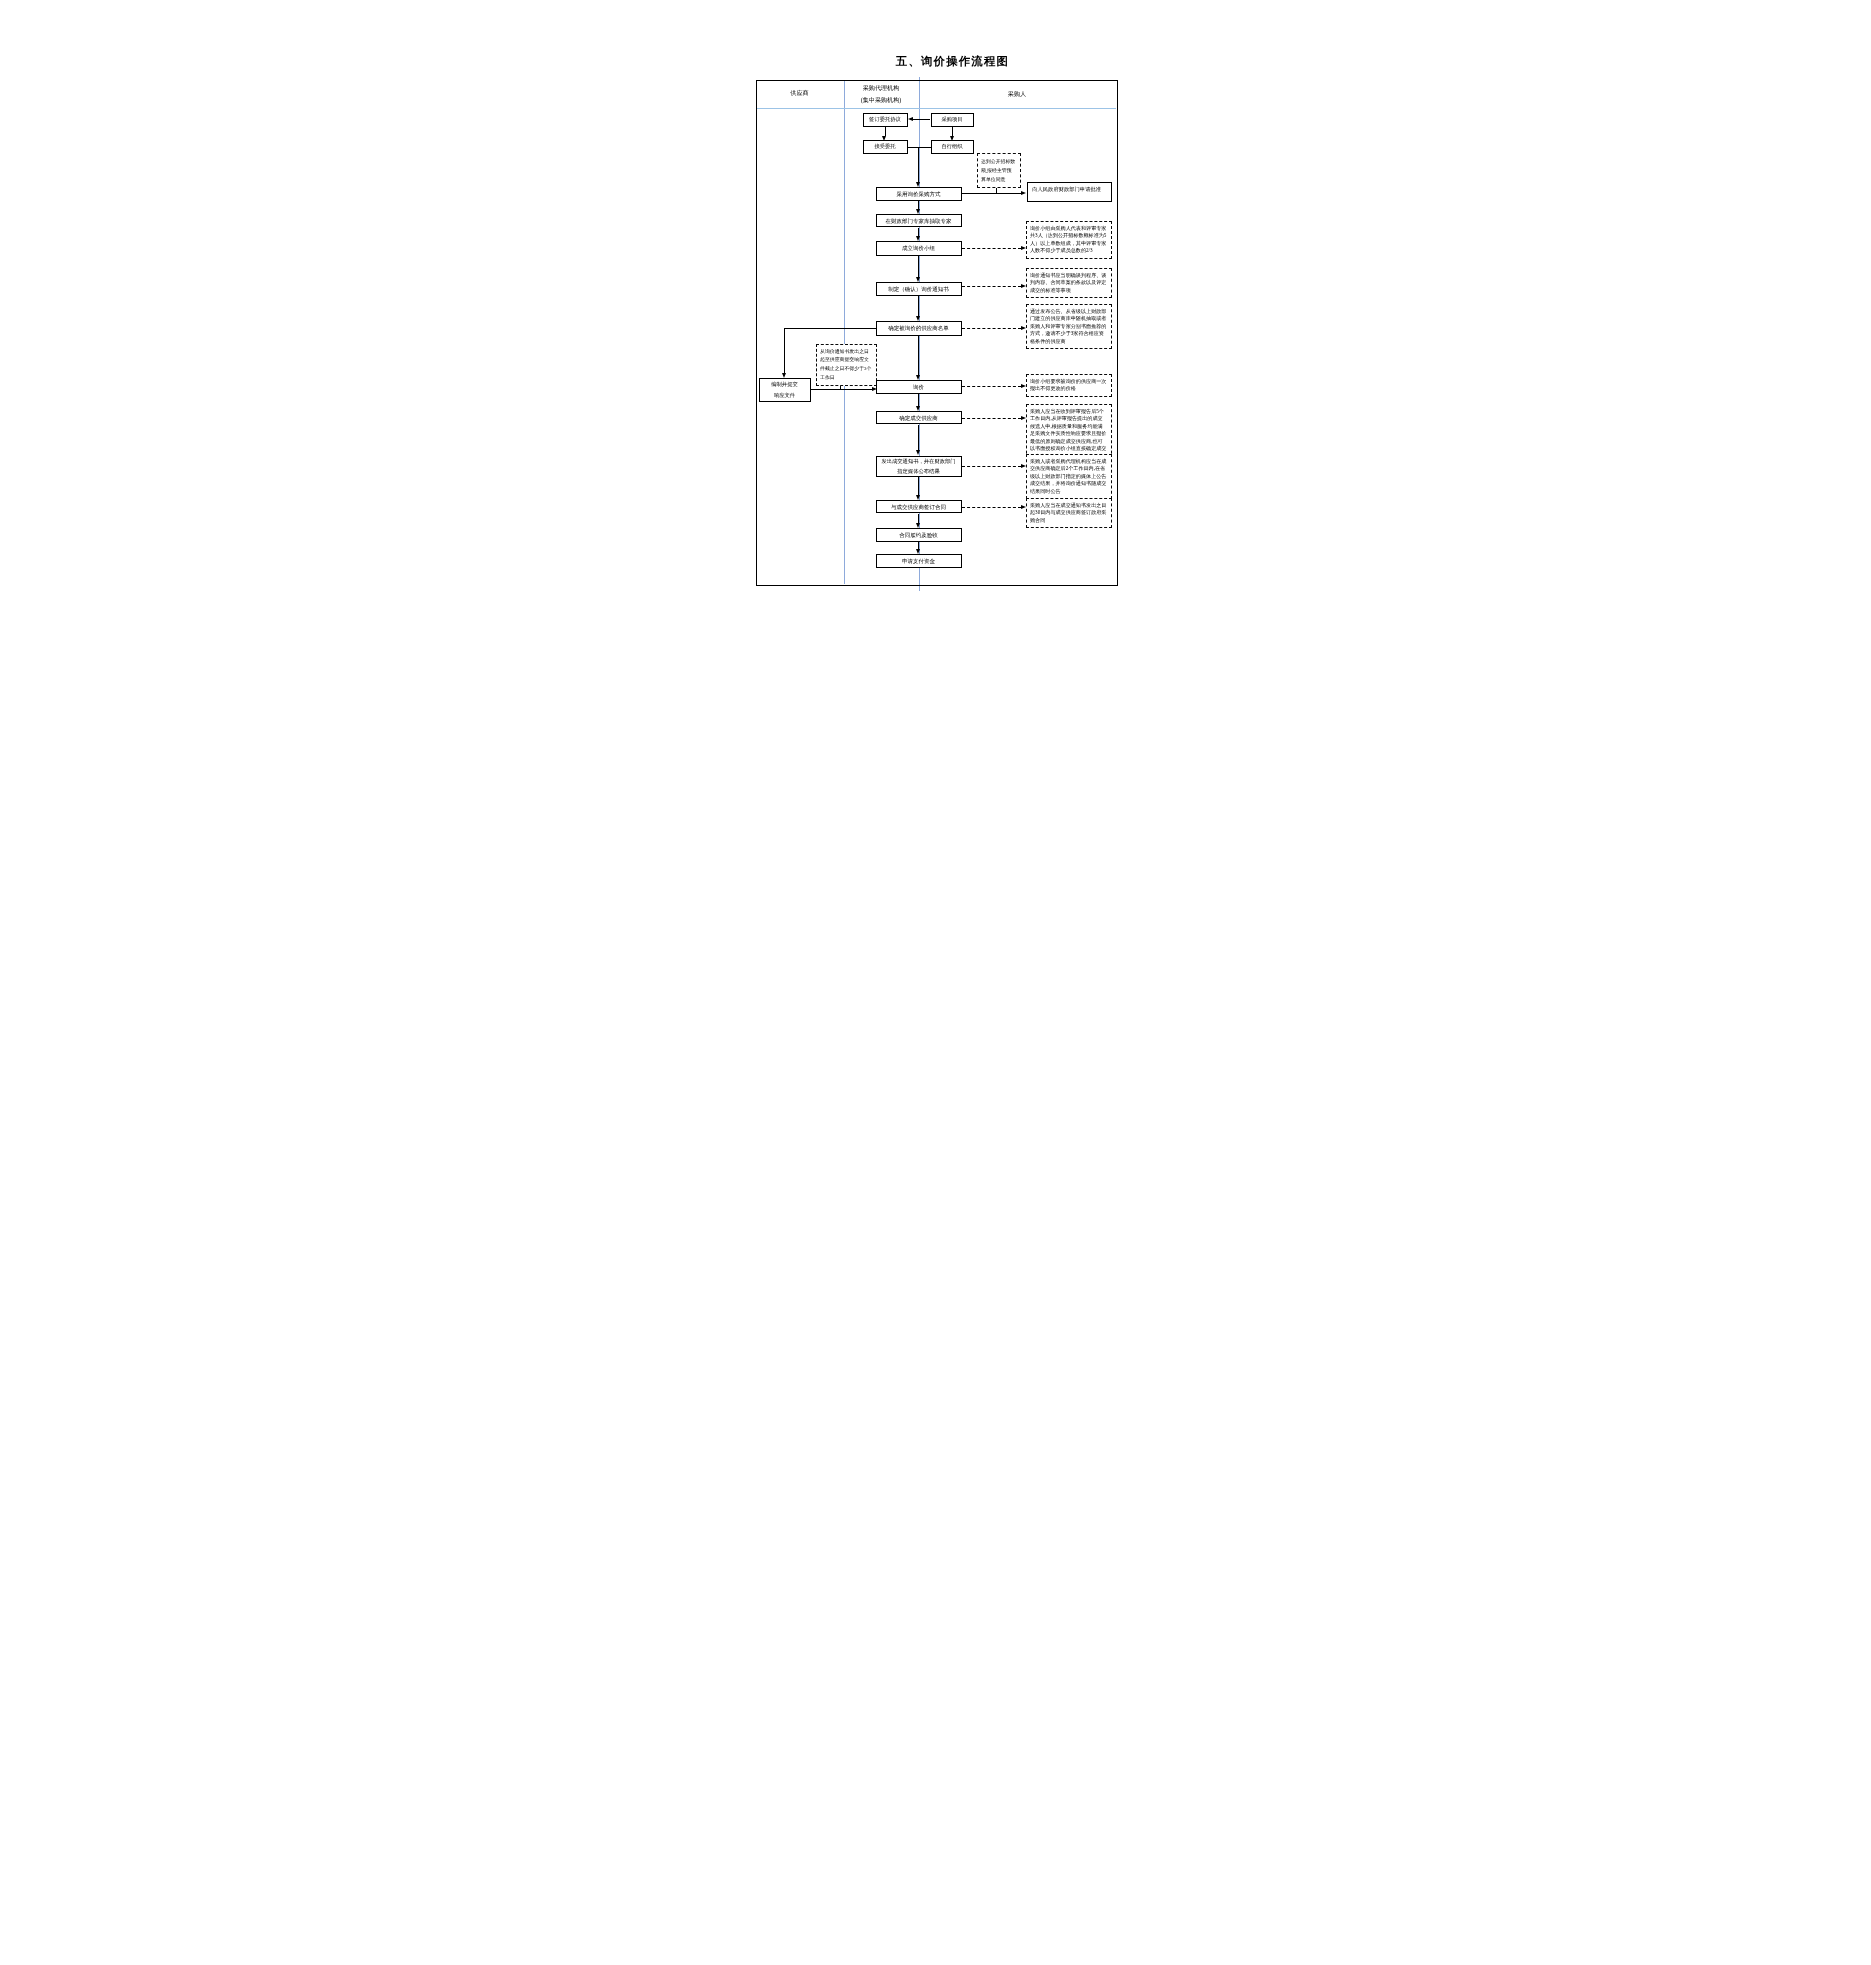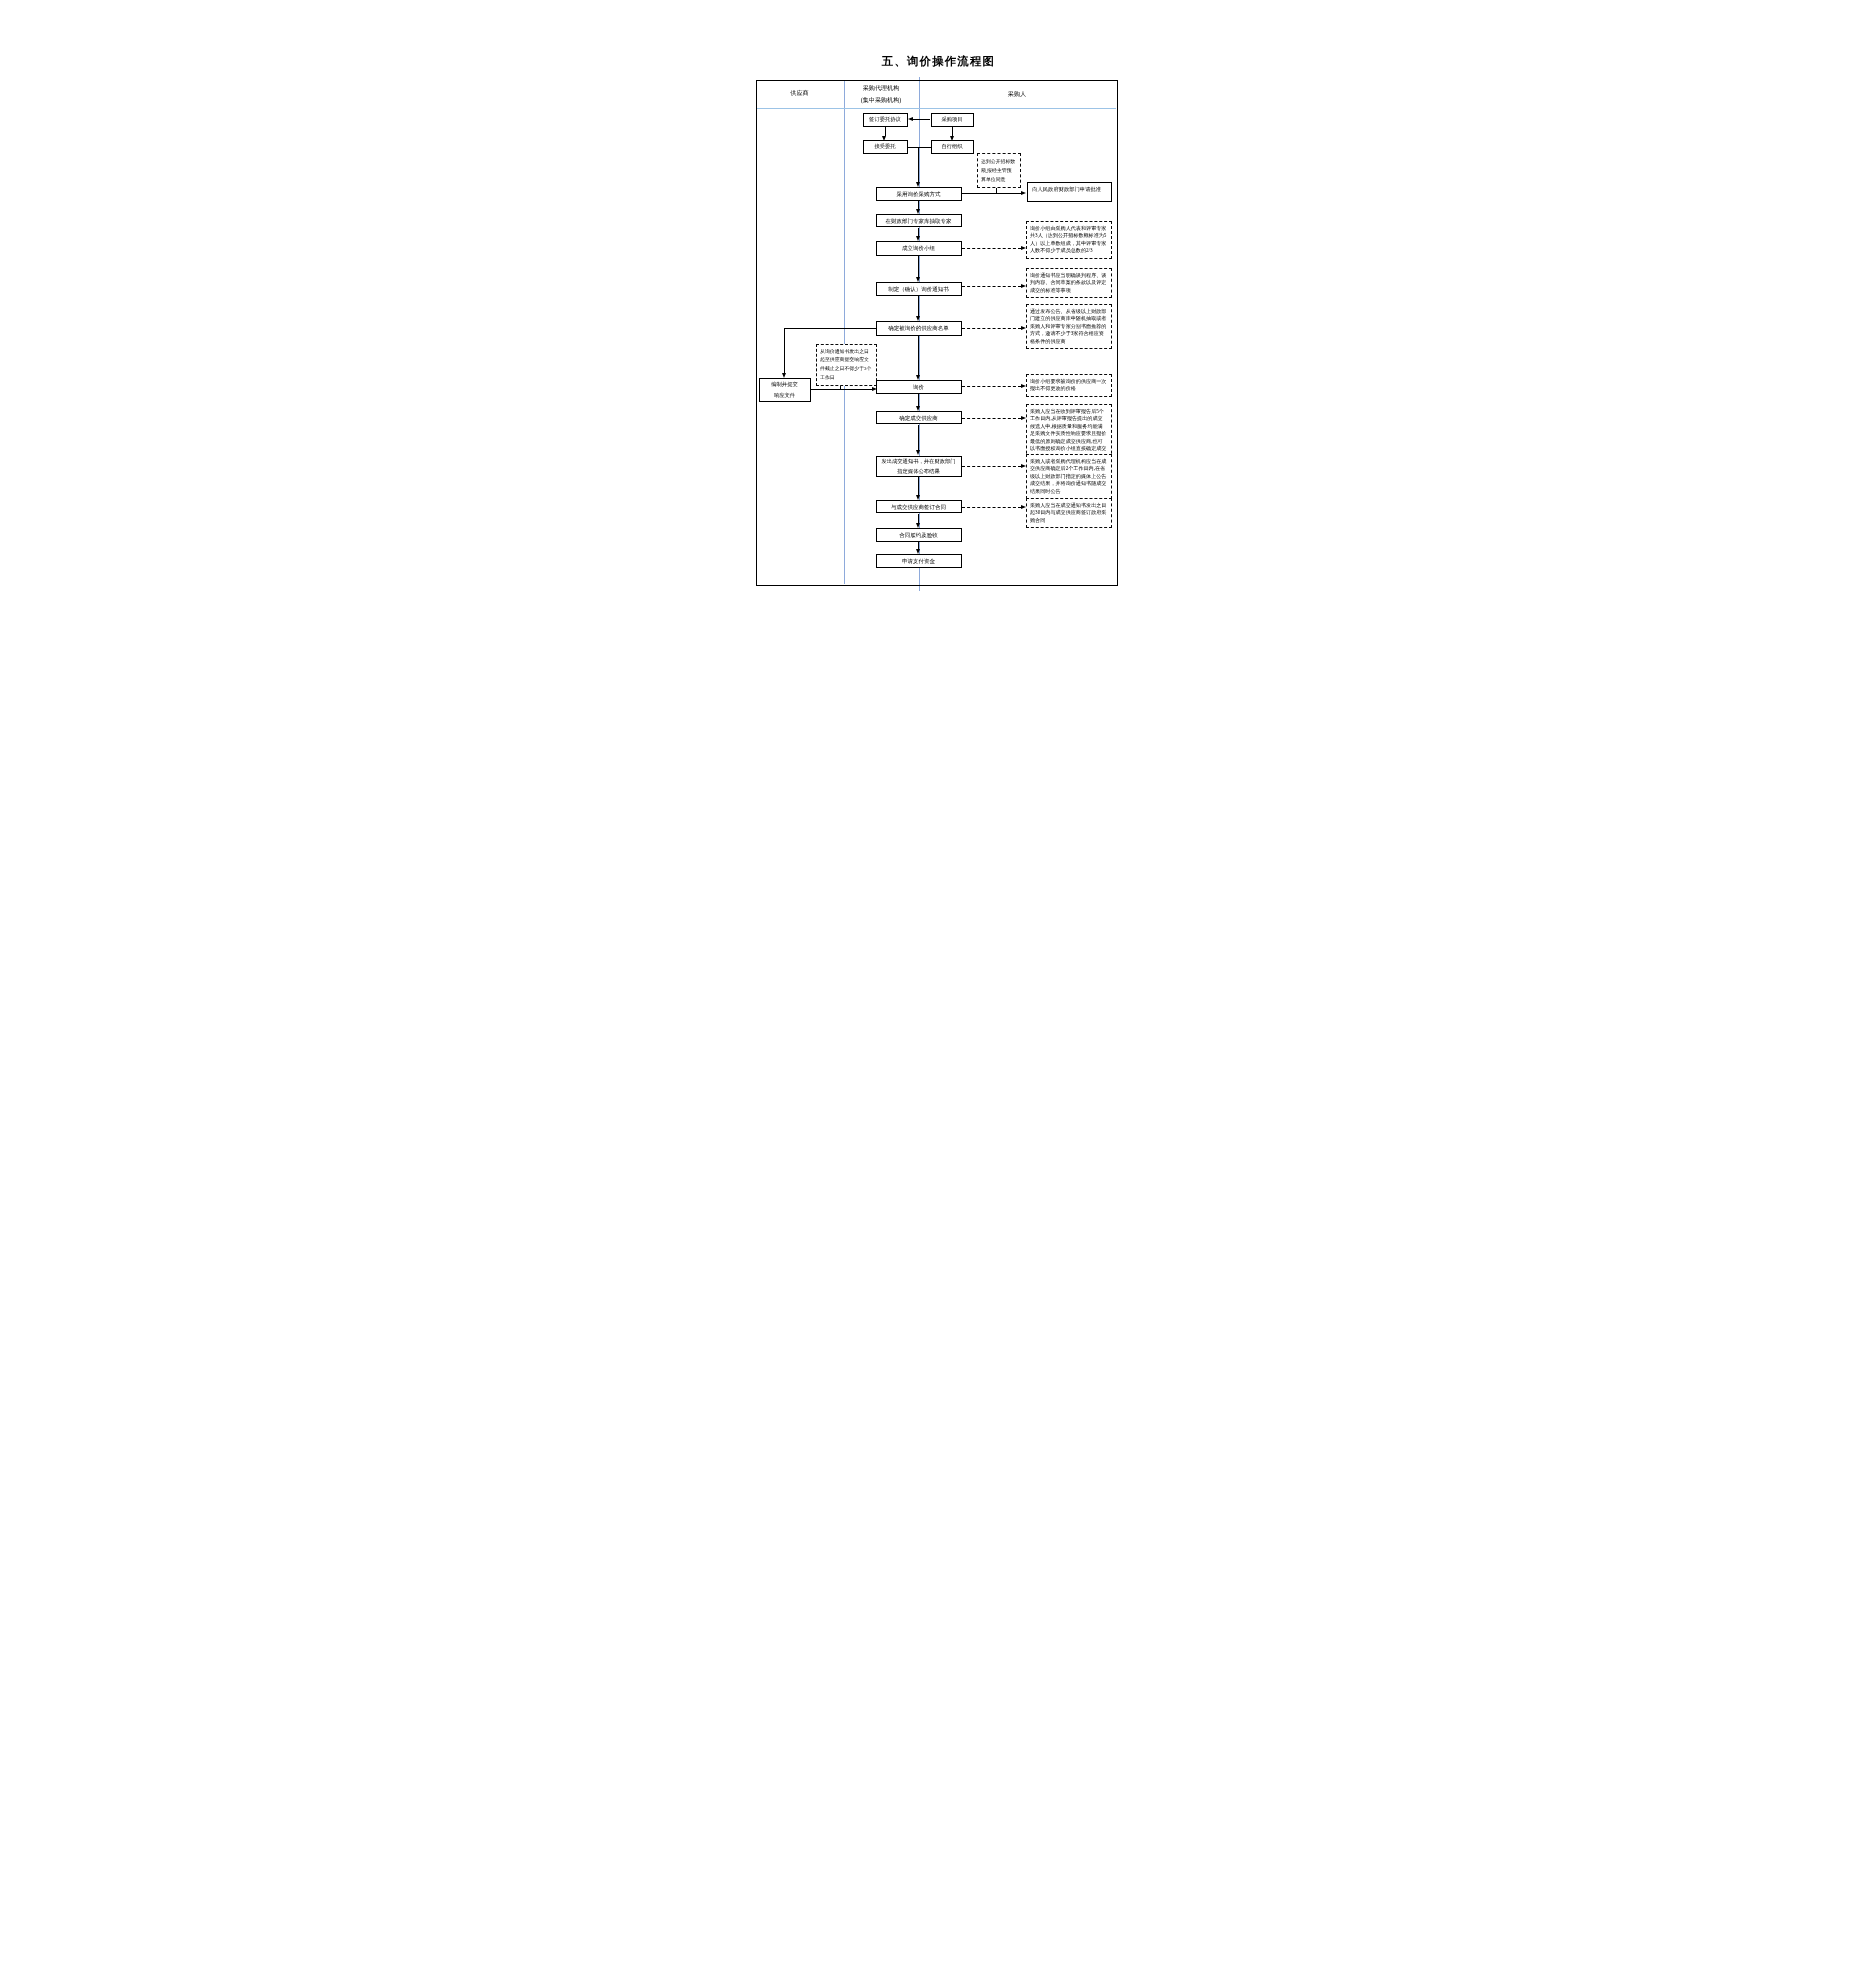--- a/index.html
+++ b/index.html
@@ -1,18 +1,18 @@
 <!DOCTYPE html>
 <html style="font-size:6.3px"><head>
 <meta charset="utf-8">
 <style>
   html,body{margin:0;padding:0;background:#ffffff;}
   body{font-family:"Liberation Serif","DejaVu Serif",serif;color:#000;}
   .page{position:relative;width:432px;height:612px;margin:0 auto;background:#fff;overflow:hidden;}
-  .title{position:absolute;left:7px;top:54px;width:424px;text-align:center;
+  .title{position:absolute;left:21px;top:54px;width:424px;text-align:center;
          font-size:11.4px;font-weight:bold;letter-spacing:1.2px;}
   .frame{position:absolute;border:1.2px solid #000;background:transparent;z-index:4;pointer-events:none;}
   .collab{position:absolute;text-align:center;font-size:6.1px;line-height:1.95;z-index:3;}
   .bluev{position:absolute;width:0.6px;background:#8eaadb;z-index:1;}
   .blueh{position:absolute;height:1.2px;background:#9cc3e6;z-index:1;}
   .box{position:absolute;border:1.2px solid #000;background:#fff;box-sizing:border-box;
        display:flex;align-items:center;justify-content:center;text-align:center;
        font-size:5.5px;line-height:1.85;z-index:3;padding:0.8px 3.9px;}
   .note{position:absolute;border:1px dashed #0a0a0a;background:#fff;box-sizing:border-box;
         font-size:5.1px;line-height:7.5px;padding:2.8px 3.5px;z-index:3;text-align:left;}

